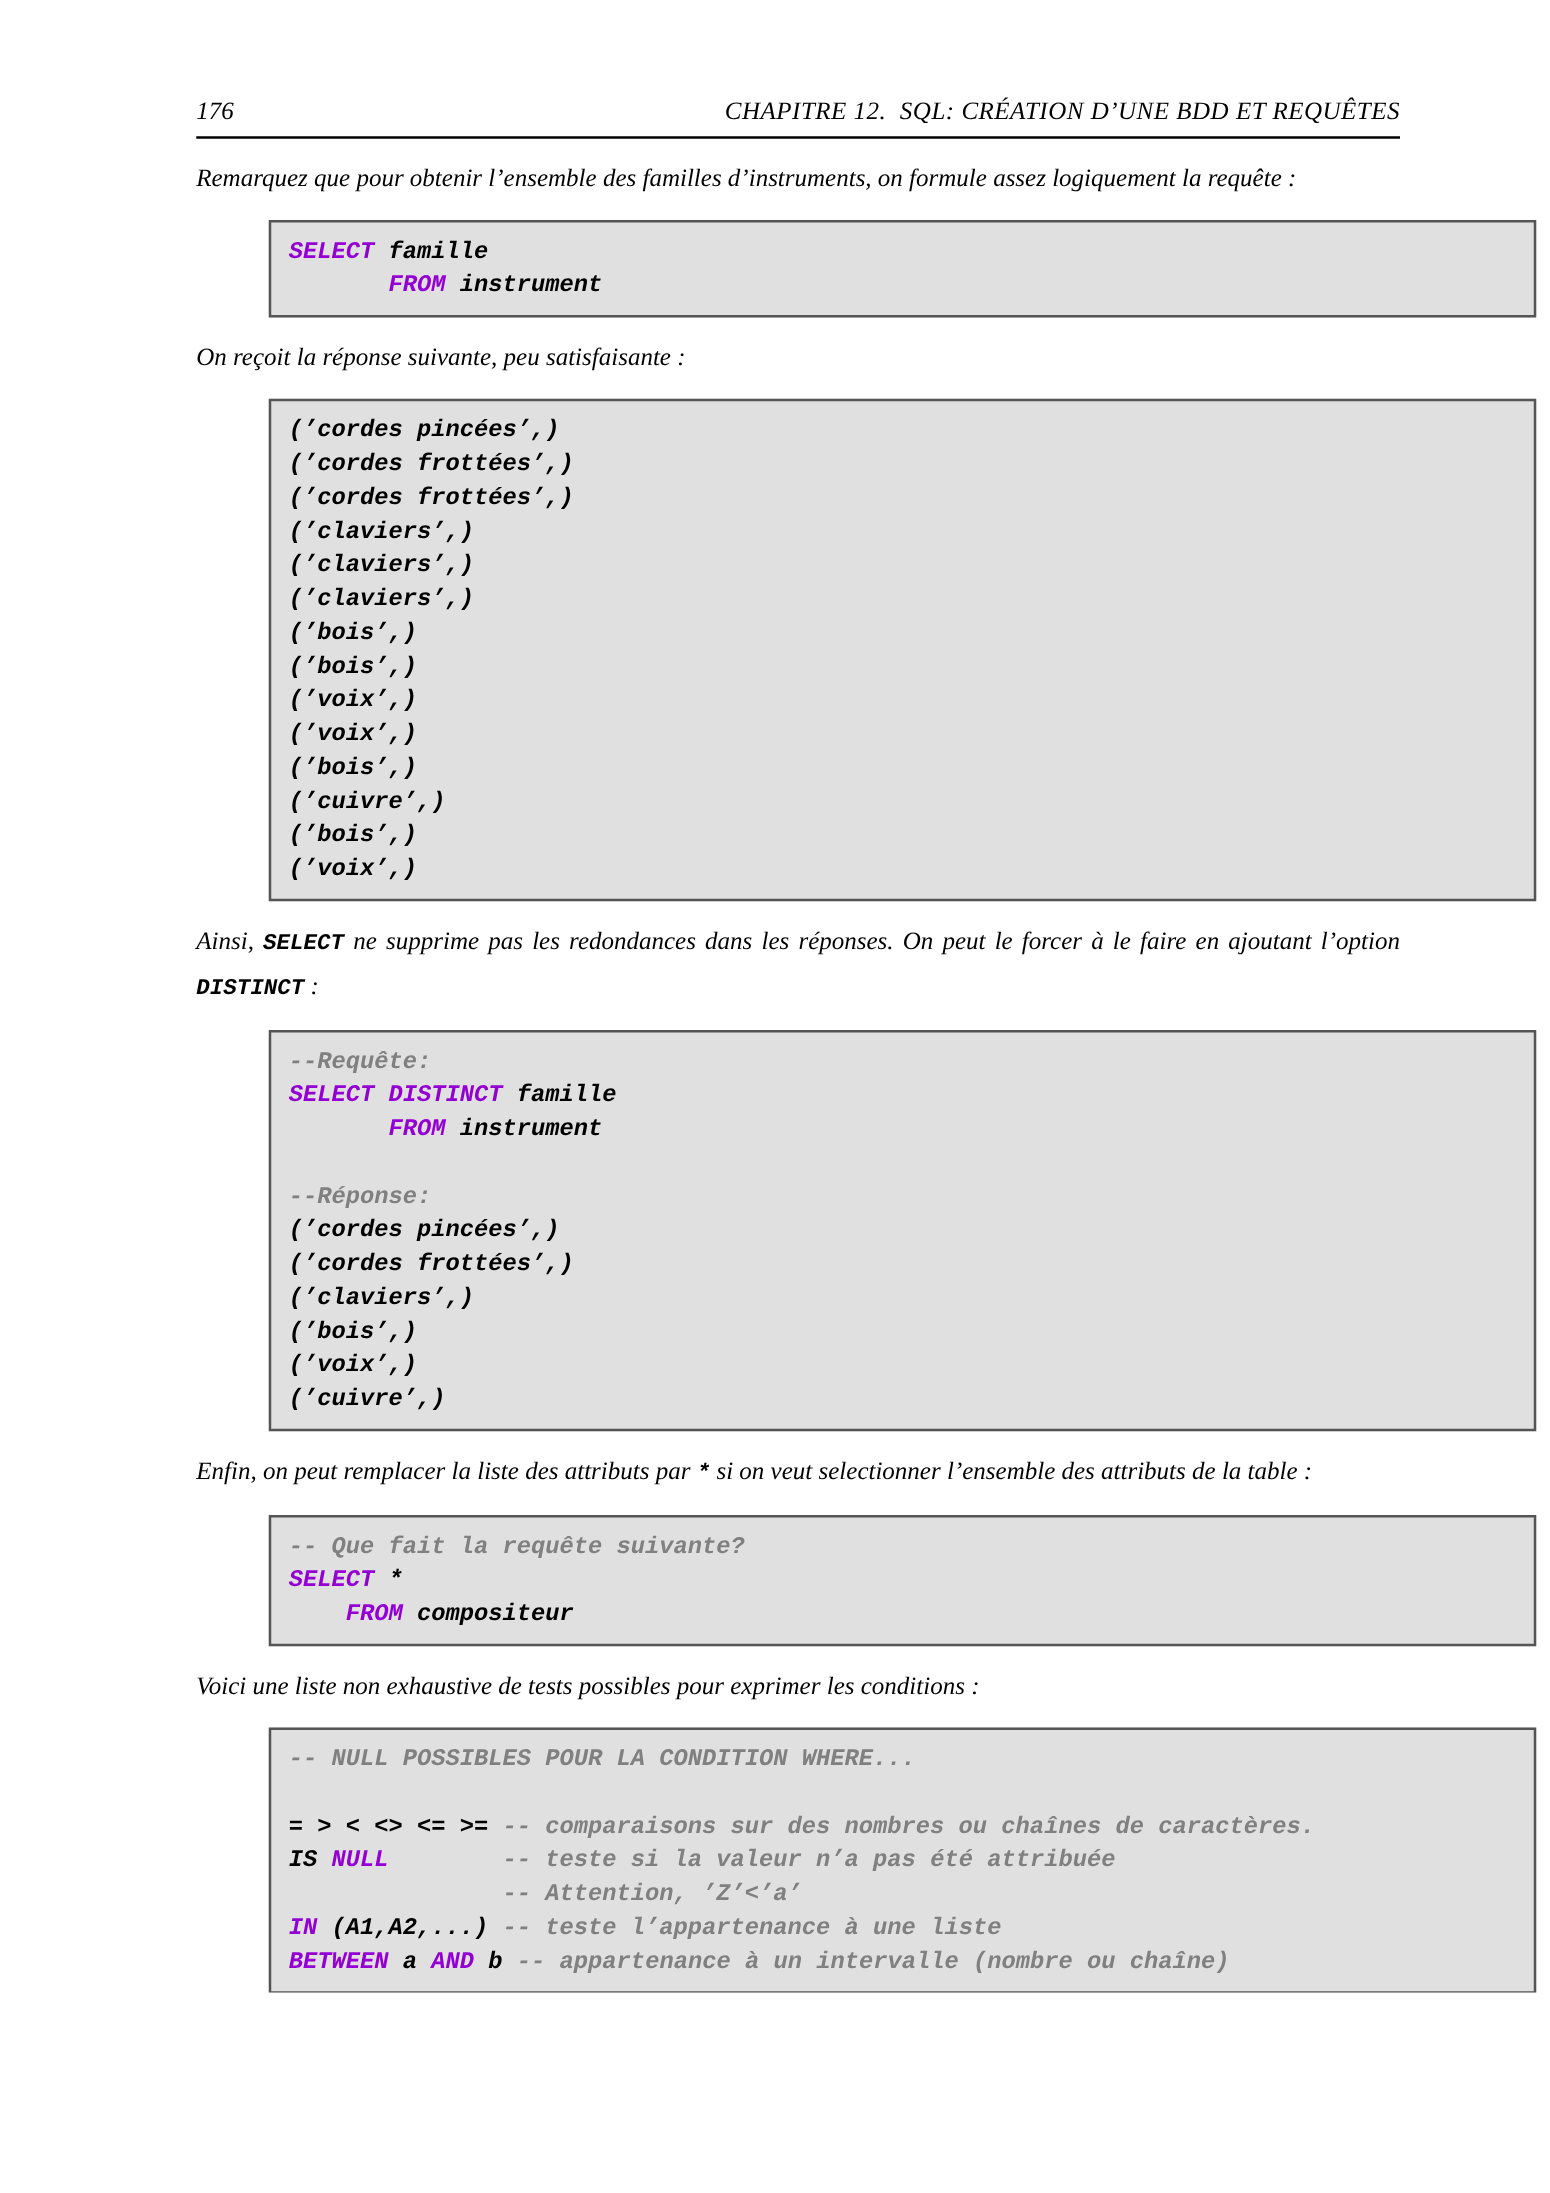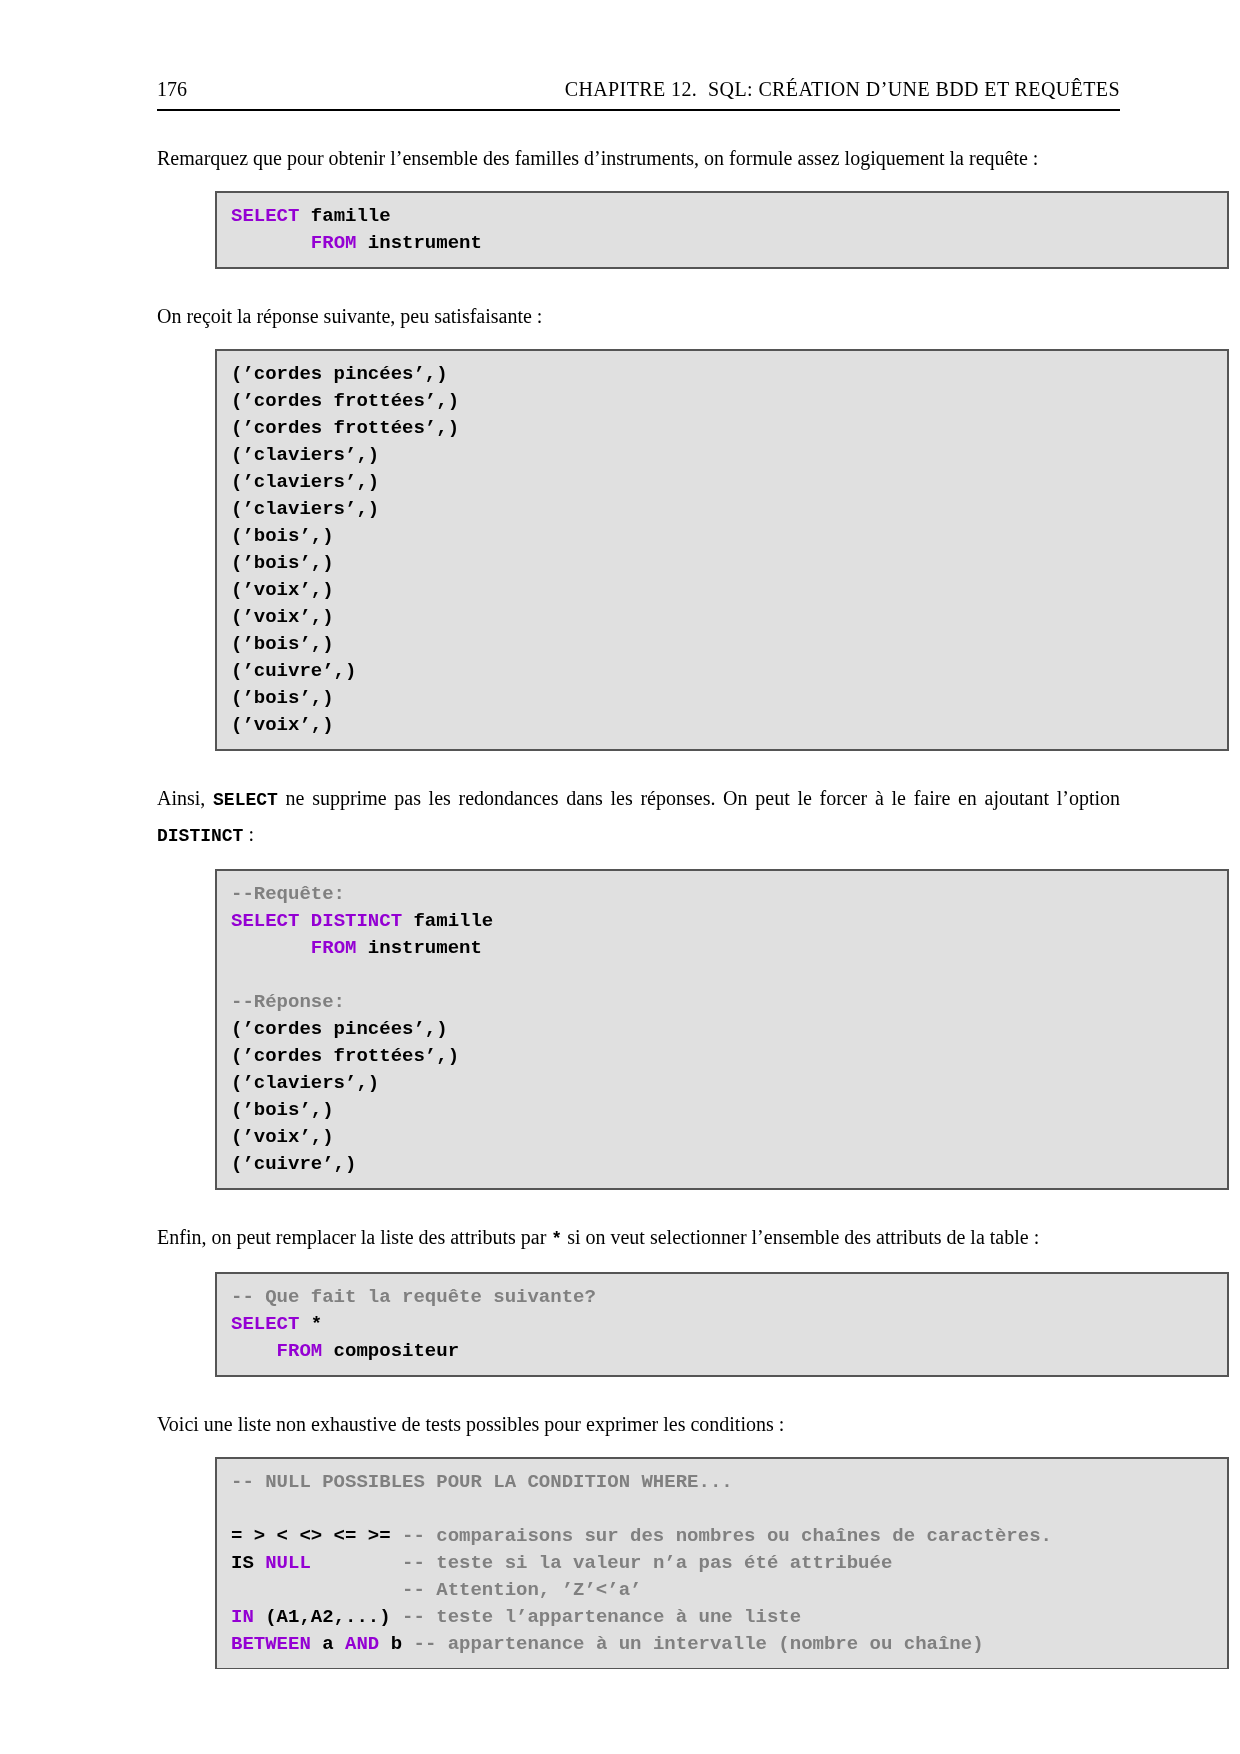--- a/index.html
+++ b/index.html
@@ -6,33 +6,34 @@
   .page{
     position:relative;
     width:1240px;height:1754px;
     margin:0 auto;
     background:#ffffff;
     box-sizing:border-box;
     padding:76px 120px 0 157px;
     font-family:"Liberation Serif", serif;
     color:#000;
     overflow:hidden;
+    font-style:italic;
   }
   .pageheader{
     display:flex;
     justify-content:space-between;
     align-items:baseline;
     font-size:20px;
     line-height:26px;
     padding-bottom:7px;
   }
   .pageheader .chapter{letter-spacing:0.4px;}
   .header-rule{height:2px;background:#000;}
   p.body{
-    margin:30px 0 0 0;
+    margin:15px 0 0 0;
     font-size:20px;
     line-height:34px;
     text-align:justify;
   }
   p.body .mono{
     font-family:"Liberation Mono", monospace;
     font-weight:bold;
     font-size:18px;
   }
   .codeblock{

